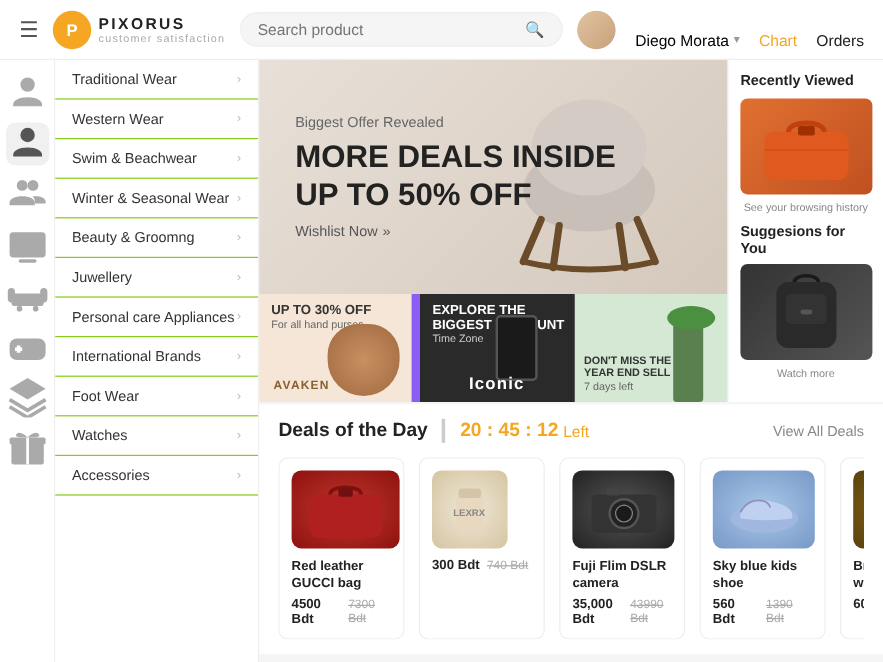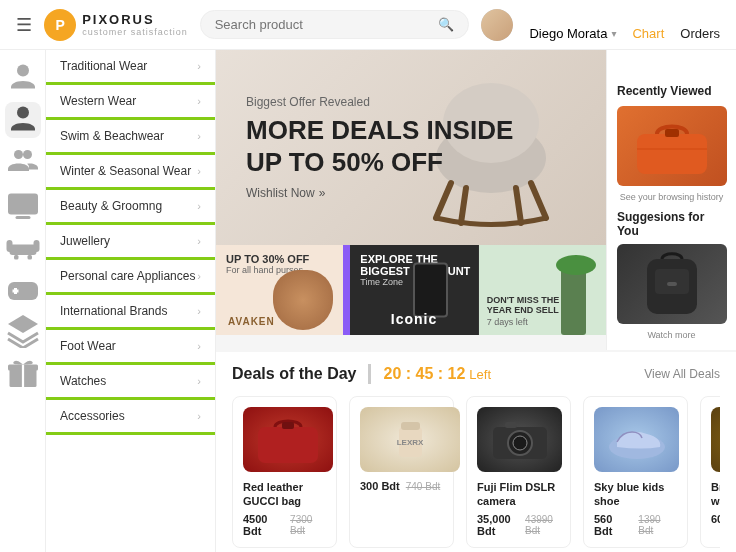--- a/index.html
+++ b/index.html
@@ -34,21 +34,21 @@
     
     .icon-bar { width: 46px; background: #fff; border-right: 1px solid #eee; display: flex; flex-direction: column; align-items: center; padding: 10px 0; gap: 6px; flex-shrink: 0; }
     .icon-bar-item { width: 36px; height: 36px; display: flex; align-items: center; justify-content: center; border-radius: 8px; cursor: pointer; color: #aaa; font-size: 18px; }
     .icon-bar-item.active { background: #f0f0f0; color: #555; }
 
     
     .content { flex: 1; overflow-y: auto; }
 
     
     .category-list { background: #fff; width: 170px; flex-shrink: 0; border-right: 1px solid #eee; }
-    .category-item { display: flex; align-items: center; justify-content: space-between; padding: 9px 14px; cursor: pointer; border-bottom: 3px solid #84cc16; }
+    .category-item { display: flex; align-items: center; justify-content: space-between; padding: 9px 14px; cursor: pointer; border-bottom: 1px solid #84cc16; }
     .category-name { font-size: 12px; color: #333; }
     .category-arrow { color: #bbb; font-size: 11px; }
 
     .banner-main {
       background: linear-gradient(135deg, #e8e0d8 0%, #d4c8bc 100%);
       height: 195px; position: relative; display: flex; align-items: center;
       padding: 20px 30px; overflow: hidden;
     }
     .banner-text { z-index: 2; }
     .banner-sub { font-size: 12px; color: #666; margin-bottom: 6px; }
@@ -65,21 +65,21 @@
     .banner-small-2 { background: #2a2a2a; }
     .banner-small-3 { background: #d4e8d4; }
     .banner-small-text { position: absolute; left: 10px; top: 8px; }
     .banner-small-text .s-title { font-size: 11px; font-weight: 700; color: #333; }
     .banner-small-text .s-sub { font-size: 9px; color: #666; }
     .banner-small-2 .s-title { color: #fff; }
     .banner-small-2 .s-sub { color: #ccc; }
 
     
     .right-panel { width: 130px; background: #fff; border-left: 1px solid #eee; flex-shrink: 0; padding: 10px; overflow: hidden; }
-    .right-panel-title { font-size: 12px; font-weight: 700; color: #222; margin-bottom: 8px; margin-top: 24px; }
+    .right-panel-title { font-size: 12px; font-weight: 700; color: #222; margin-bottom: 8px; }
     .recently-viewed-img { width: 110px; height: 80px; background: linear-gradient(135deg, #e07030 0%, #c05020 100%); border-radius: 6px; display: flex; align-items: center; justify-content: center; overflow: hidden; margin-bottom: 6px; }
     .recently-viewed-link { font-size: 10px; color: #888; text-align: center; cursor: pointer; }
     .suggestions-title { font-size: 12px; font-weight: 700; color: #222; margin: 8px 0 6px; }
     .suggestion-img { width: 110px; height: 80px; background: linear-gradient(135deg, #333 0%, #555 100%); border-radius: 6px; margin-bottom: 6px; }
     .suggestion-link { font-size: 10px; color: #888; text-align: center; cursor: pointer; }
 
     
     .deals-section { background: #fff; padding: 12px 16px; margin-top: 2px; }
     .deals-header { display: flex; align-items: center; margin-bottom: 12px; }
     .deals-title { font-size: 16px; font-weight: 700; color: #222; }
@@ -92,21 +92,21 @@
     .deals-grid { display: flex; gap: 12px; overflow: hidden; }
     .deal-card { background: #fff; border: 1px solid #eee; border-radius: 8px; padding: 10px; flex: 1; min-width: 105px; max-width: 120px; cursor: pointer; }
     .deal-img { width: 100%; height: 70px; border-radius: 4px; margin-bottom: 8px; display: flex; align-items: center; justify-content: center; overflow: hidden; }
     .deal-name { font-size: 11px; font-weight: 600; color: #222; margin-bottom: 4px; line-height: 1.3; }
     .deal-prices { display: flex; gap: 6px; align-items: center; }
     .deal-price { font-size: 11px; font-weight: 700; color: #222; }
     .deal-old-price { font-size: 10px; color: #aaa; text-decoration: line-through; }
 
     
     .bag-img { width: 90px; height: 65px; background: radial-gradient(ellipse, #c0392b 0%, #8e1010 100%); border-radius: 8px; display: flex; align-items: center; justify-content: center; }
-    .cream-img { width: 100px; height: 65px; background: radial-gradient(ellipse, #f0e8d8 0%, #d4c4a0 100%); border-radius: 8px; display: flex; align-items: center; justify-content: center; position: relative; }
+    .cream-img { width: 63px; height: 65px; background: radial-gradient(ellipse, #f0e8d8 0%, #d4c4a0 100%); border-radius: 8px; display: flex; align-items: center; justify-content: center; position: relative; }
     .camera-img { width: 85px; height: 65px; background: radial-gradient(ellipse, #555 0%, #222 100%); border-radius: 8px; display: flex; align-items: center; justify-content: center; }
     .shoe-img { width: 85px; height: 65px; background: radial-gradient(ellipse, #a8c8e8 0%, #7898c8 100%); border-radius: 8px; display: flex; align-items: center; justify-content: center; }
     .wallet-img { width: 85px; height: 65px; background: radial-gradient(ellipse, #8b6914 0%, #5a4010 100%); border-radius: 8px; display: flex; align-items: center; justify-content: center; }
 
     
     .purse-shape { width: 60px; height: 60px; background: radial-gradient(ellipse, #c89060 0%, #a06840 100%); border-radius: 30px 30px 35px 35px; position: absolute; right: 10px; bottom: 5px; }
     .watch-shape { width: 40px; height: 55px; background: #000; border-radius: 4px; position: absolute; right: 50px; top: 50%; transform: translateY(-50%); }
 
     .iconic-text { position: absolute; bottom: 8px; left: 50%; transform: translateX(-50%); font-size: 14px; font-weight: 800; color: #fff; letter-spacing: 1px; }
     .avaken-text { position: absolute; bottom: 8px; left: 12px; font-size: 10px; font-weight: 700; color: #8a6030; letter-spacing: 1px; }

